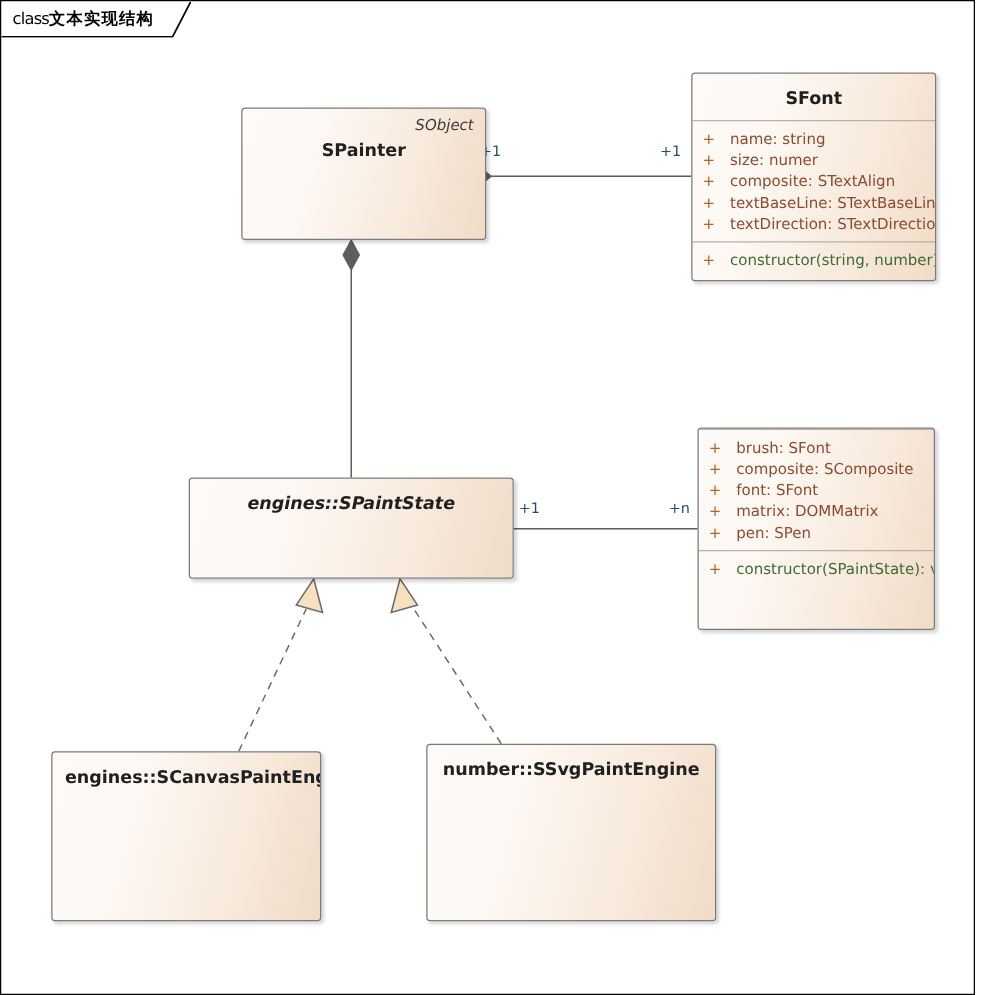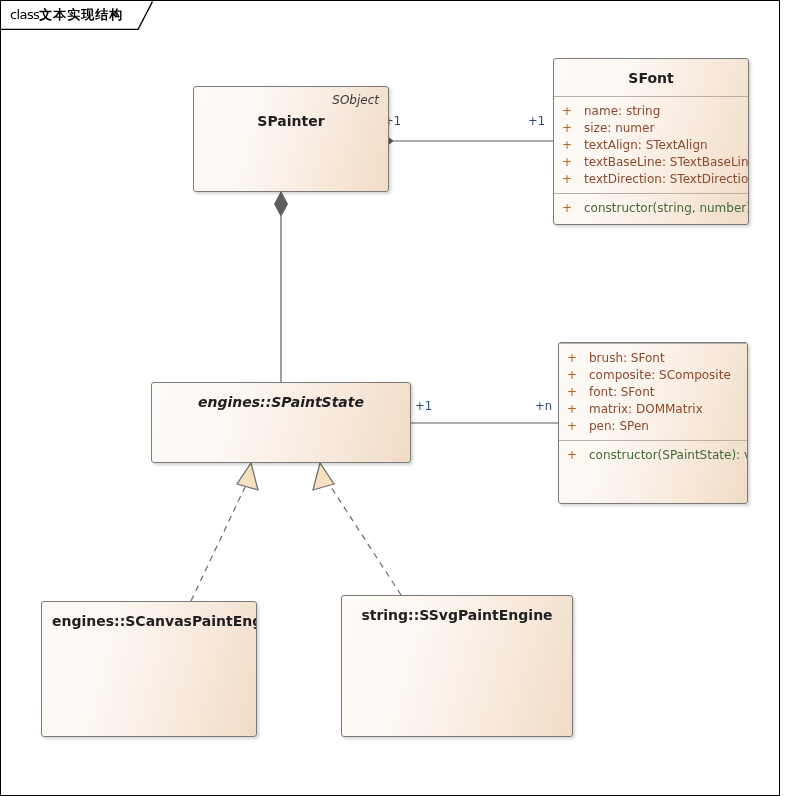--- a/index.html
+++ b/index.html
@@ -205,21 +205,21 @@
       <div class="row">
         <span class="vis">+</span>
         <span class="mtext">name: string</span>
       </div>
       <div class="row">
         <span class="vis">+</span>
         <span class="mtext">size: numer</span>
       </div>
       <div class="row">
         <span class="vis">+</span>
-        <span class="mtext">textAlign: STextAlign</span>
+        <span class="mtext">composite: STextAlign</span>
       </div>
       <div class="row">
         <span class="vis">+</span>
         <span class="mtext">textBaseLine: STextBaseLine</span>
       </div>
       <div class="row">
         <span class="vis">+</span>
         <span class="mtext">textDirection: STextDirection</span>
       </div>
     </div>
@@ -282,18 +282,18 @@
 
   <div class="cls" id="box-scanvas">
     <div class="name-band">
       <span class="cname">engines::SCanvasPaintEngine</span>
     </div>
     <div class="body-empty"></div>
   </div>
 
   <div class="cls" id="box-ssvg">
     <div class="name-band">
-      <span class="cname">string::SSvgPaintEngine</span>
+      <span class="cname">number::SSvgPaintEngine</span>
     </div>
     <div class="body-empty"></div>
   </div>
 
 </div>
 
 </body></html>

